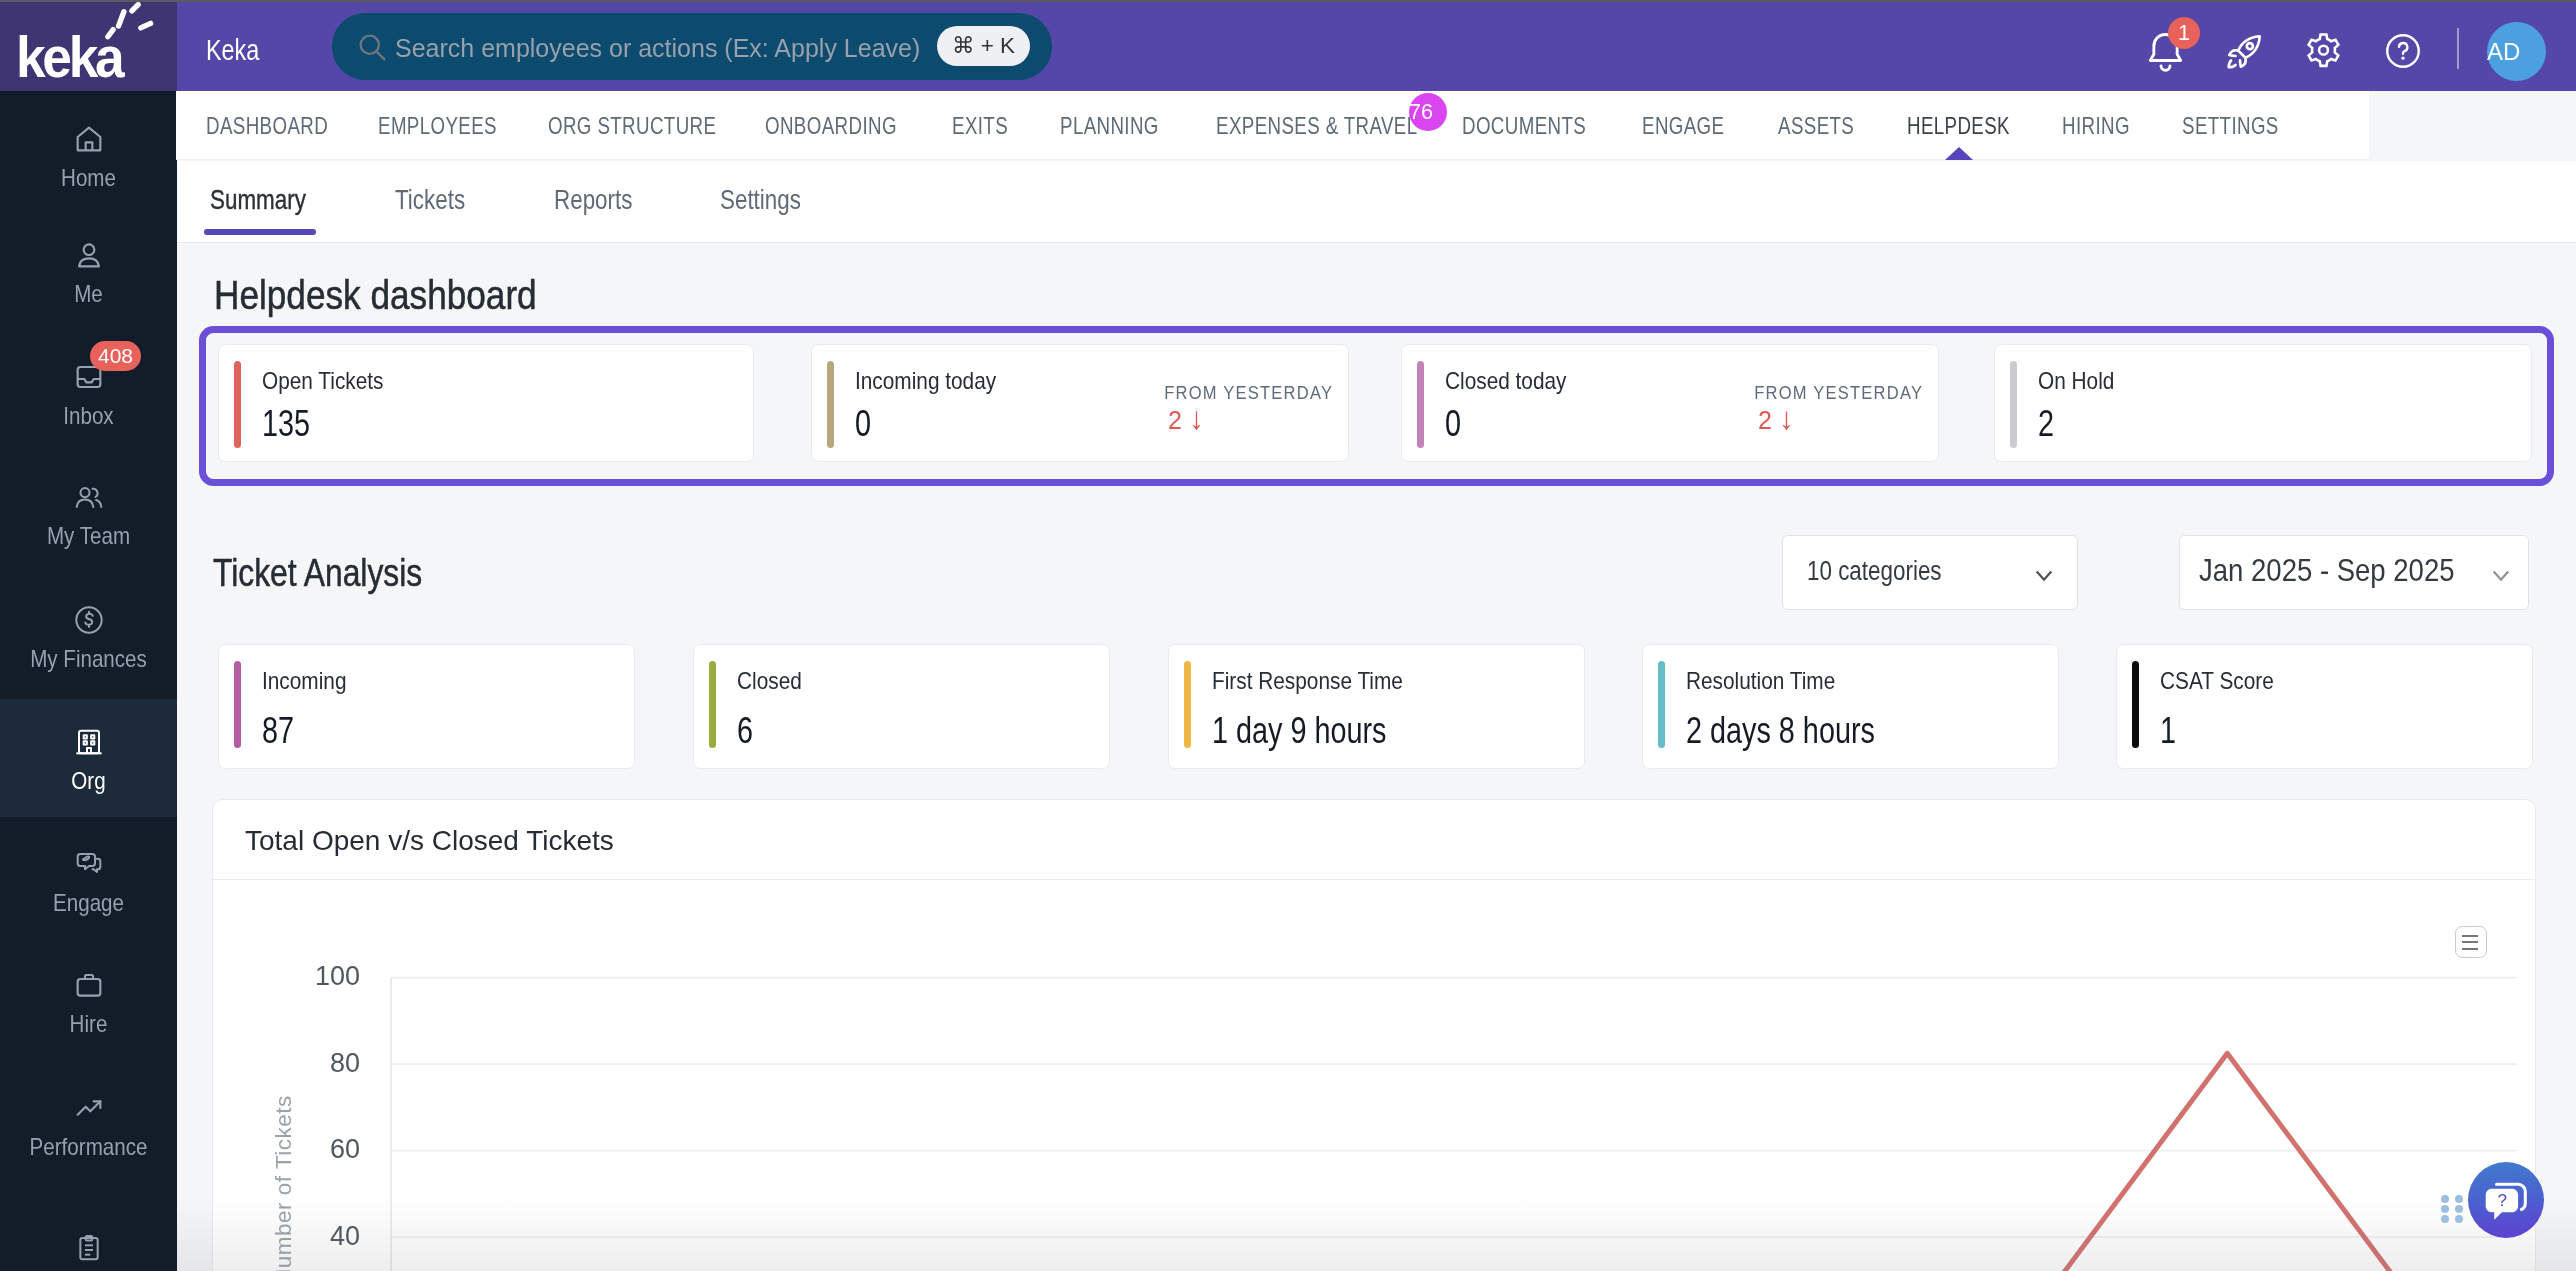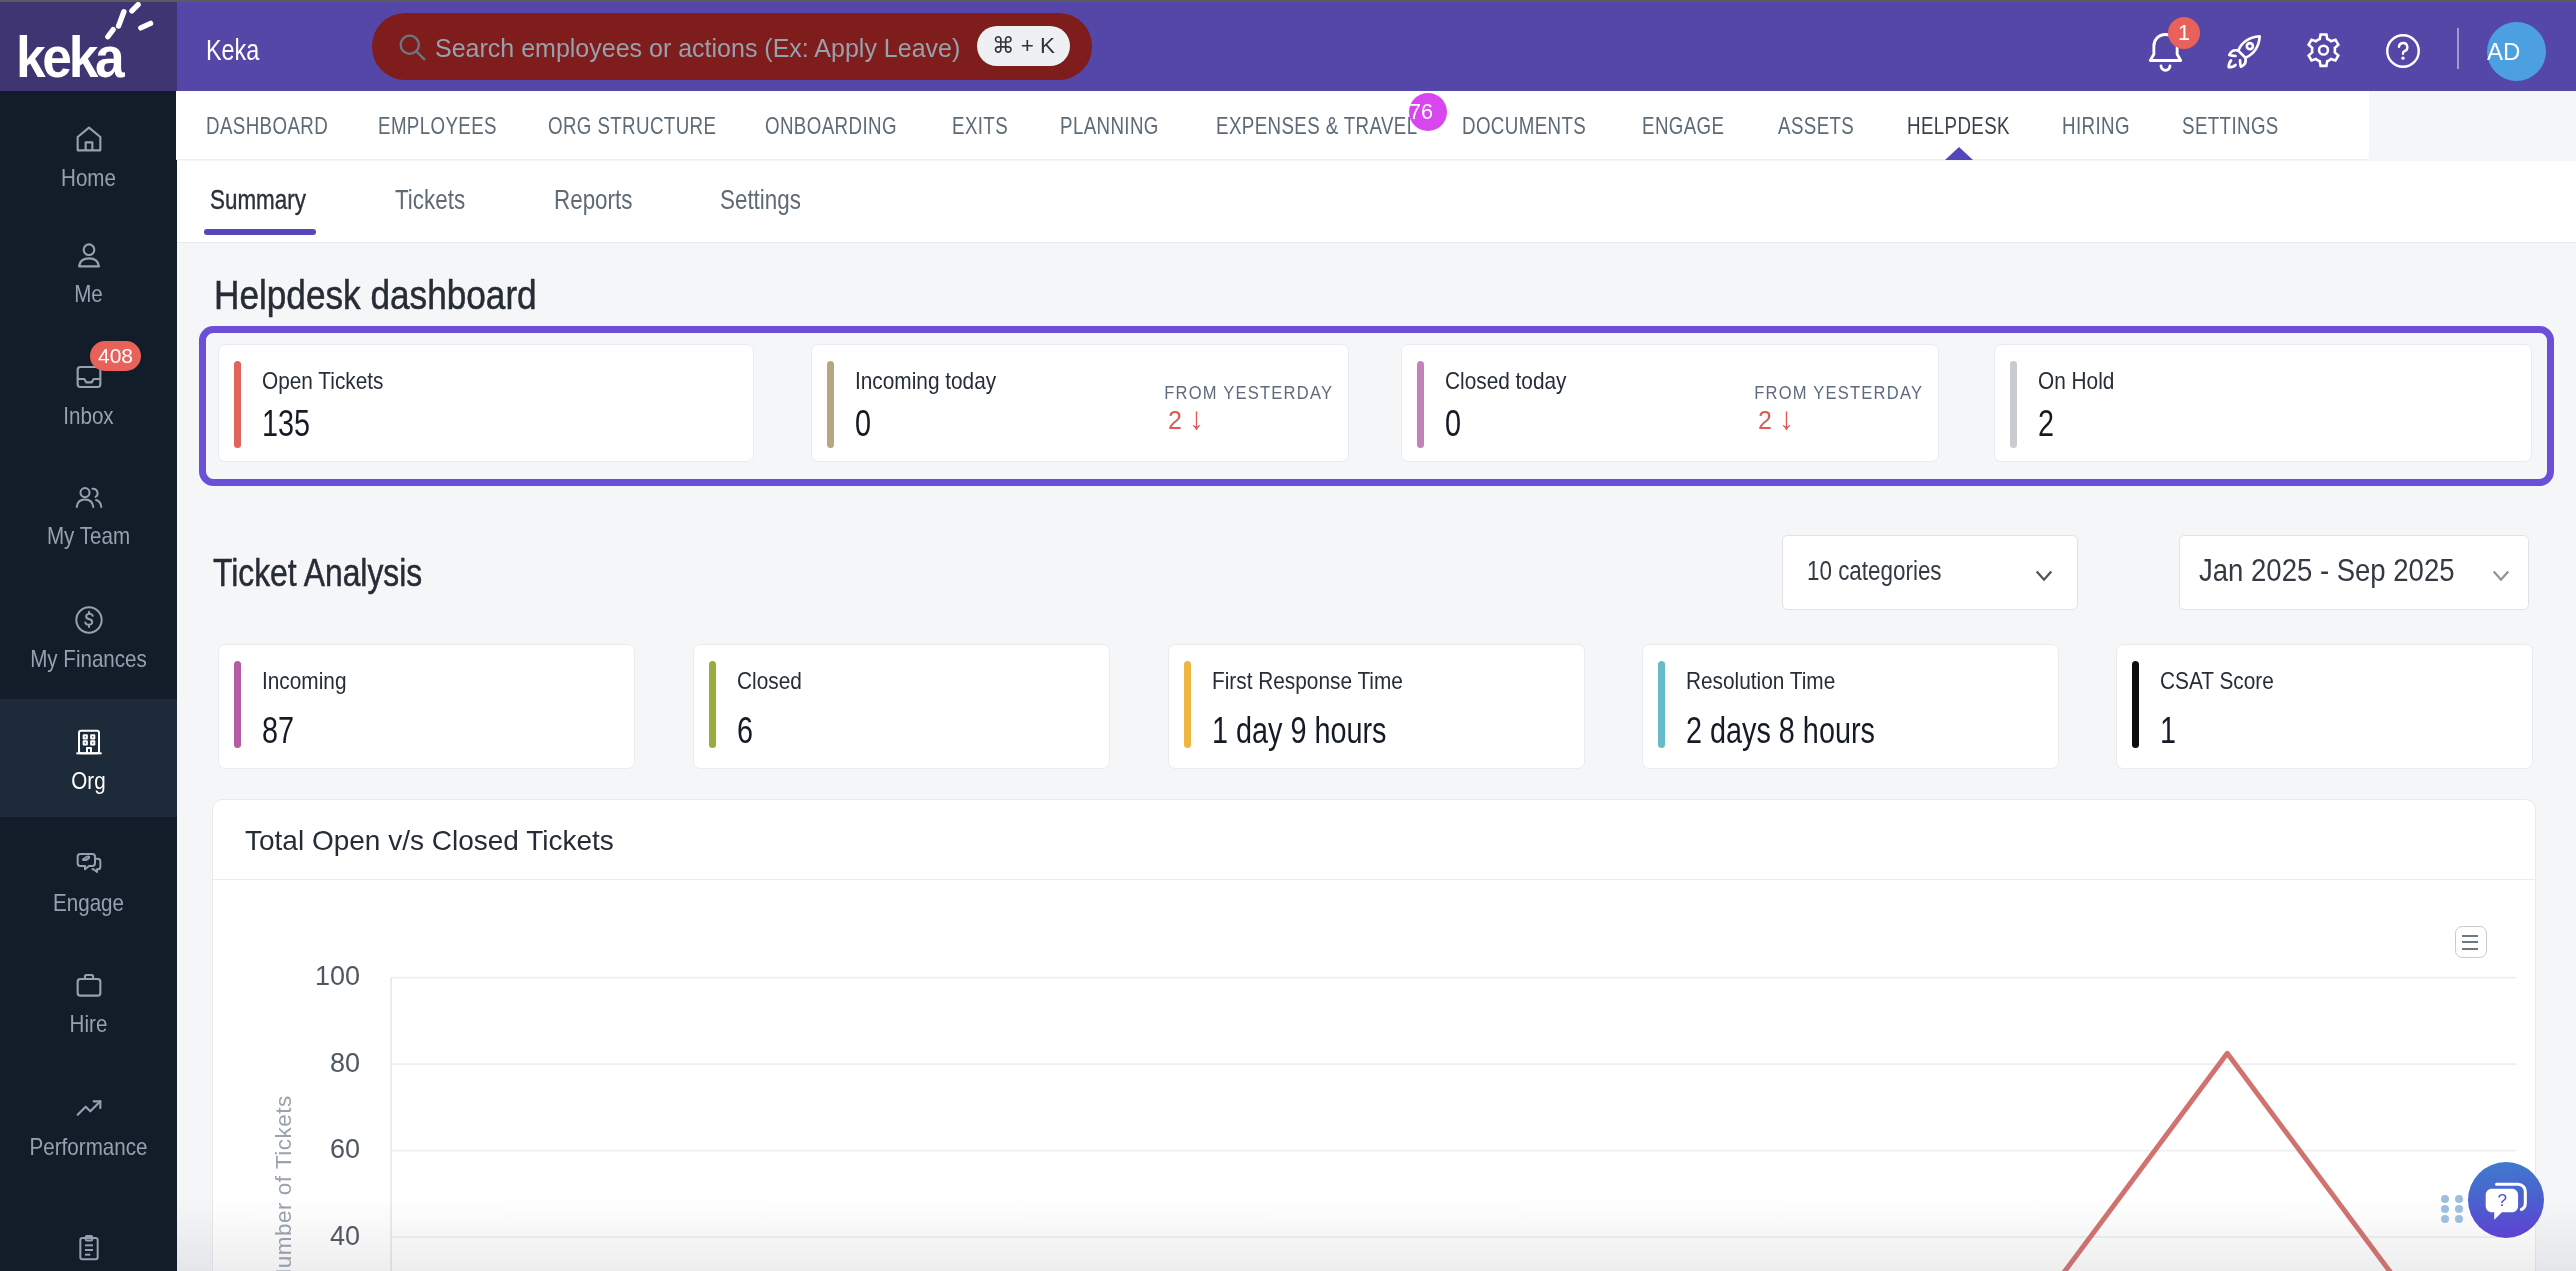--- a/index.html
+++ b/index.html
@@ -6,21 +6,21 @@
 html,body { width:2576px; height:1271px; overflow:hidden; }
 body { font-family:"Liberation Sans", sans-serif; background:#f5f6f8; position:relative; }
 .abs { position:absolute; }
 
 
 #topbar { position:absolute; left:0; top:0; width:2576px; height:91px; background:#5447a8; }
 #topline { position:absolute; left:0; top:0; width:2576px; height:1.8px; background:#5a5a60; z-index:50; }
 #logo { position:absolute; left:0; top:0; width:177px; height:91px; background:#3e3572; }
 #logoword { position:absolute; left:16px; top:23.4px; font-weight:bold; font-size:58px; letter-spacing:-3.6px; color:#fff; transform:scaleX(0.92); transform-origin:0 0; }
 #brand { position:absolute; left:206px; top:35px; font-size:30px; line-height:1; color:#fff; transform:scaleX(0.78); transform-origin:0 0; }
-#search { position:absolute; left:372px; top:12.6px; width:720px; height:67px; background:#7f1d1d; border-radius:33px; }
+#search { position:absolute; left:332px; top:12.6px; width:720px; height:67px; background:#0c4a6e; border-radius:33px; }
 #search .ph { position:absolute; left:63px; top:21px; font-size:25px; color:#97a1ad; }
 #search .kbd { position:absolute; right:21.6px; top:13.5px; height:40px; line-height:40px; padding:0 15.3px; background:#eef0f3; border-radius:20px; font-size:22.5px; color:#2f353c; }
 #divider { position:absolute; left:2457px; top:28px; width:1.8px; height:41px; background:rgba(255,255,255,0.45); }
 #avatar { position:absolute; left:2487px; top:21.6px; width:59px; height:59px; border-radius:50%; background:#4da0e0; color:#fff; font-size:24px; text-align:left; line-height:59px; }
 #bellbadge { position:absolute; left:2168px; top:17px; min-width:32px; height:32px; border-radius:16px; background:#e9615b; color:#fff; font-size:21.6px; text-align:center; line-height:32px; z-index:5; }
 
 
 #sidebar { position:absolute; left:0; top:91px; width:177px; height:1180px; background:#121d29; }
 .sitem { position:absolute; left:0; width:177px; text-align:center; color:#95a1ae; }
 .sitem .lbl { display:block; font-size:23.4px; margin-top:7.2px; transform:scaleX(0.88); transform-origin:50% 0; }

